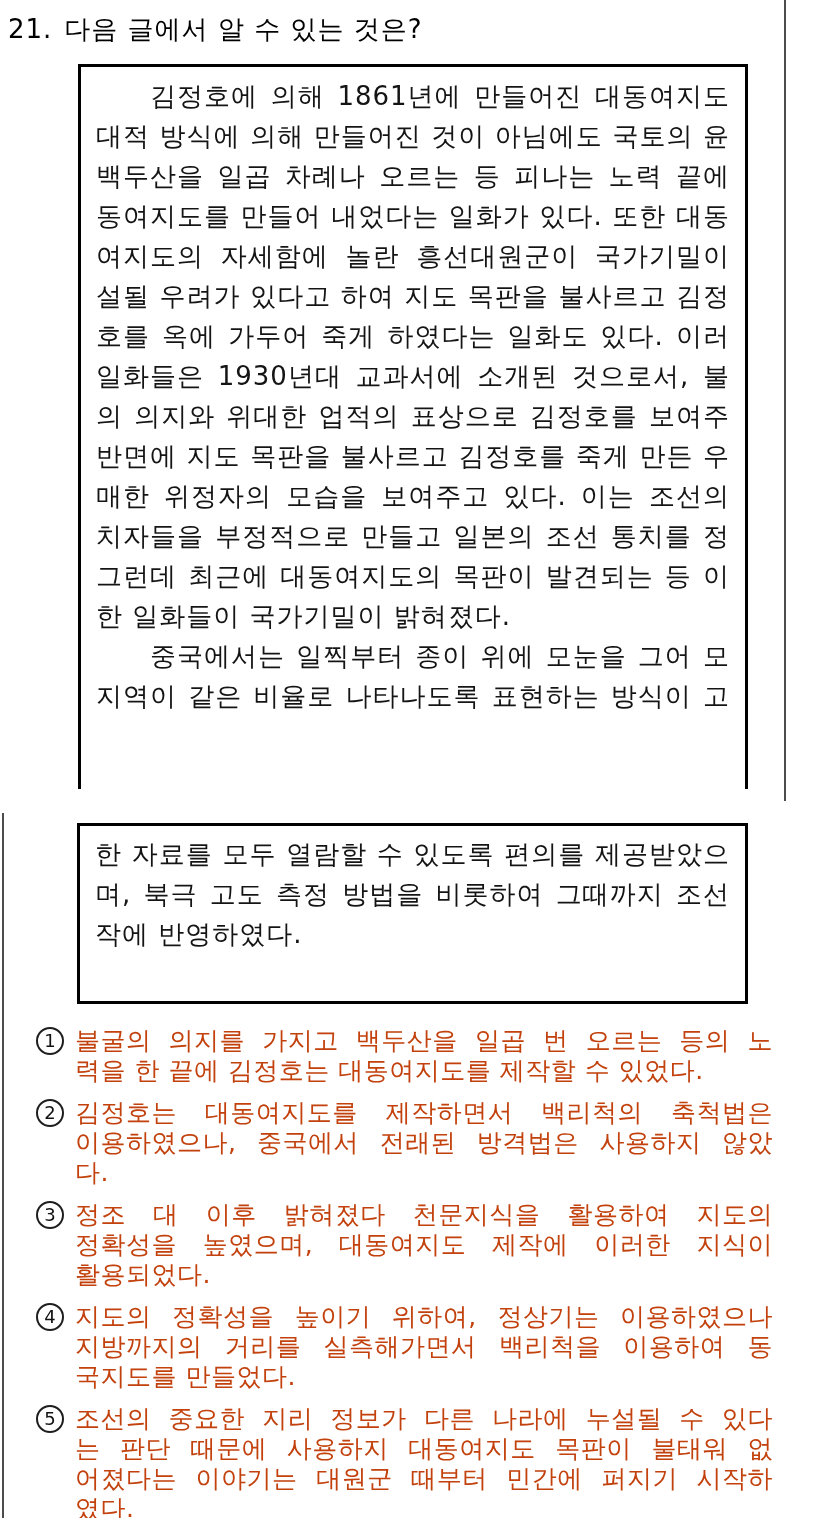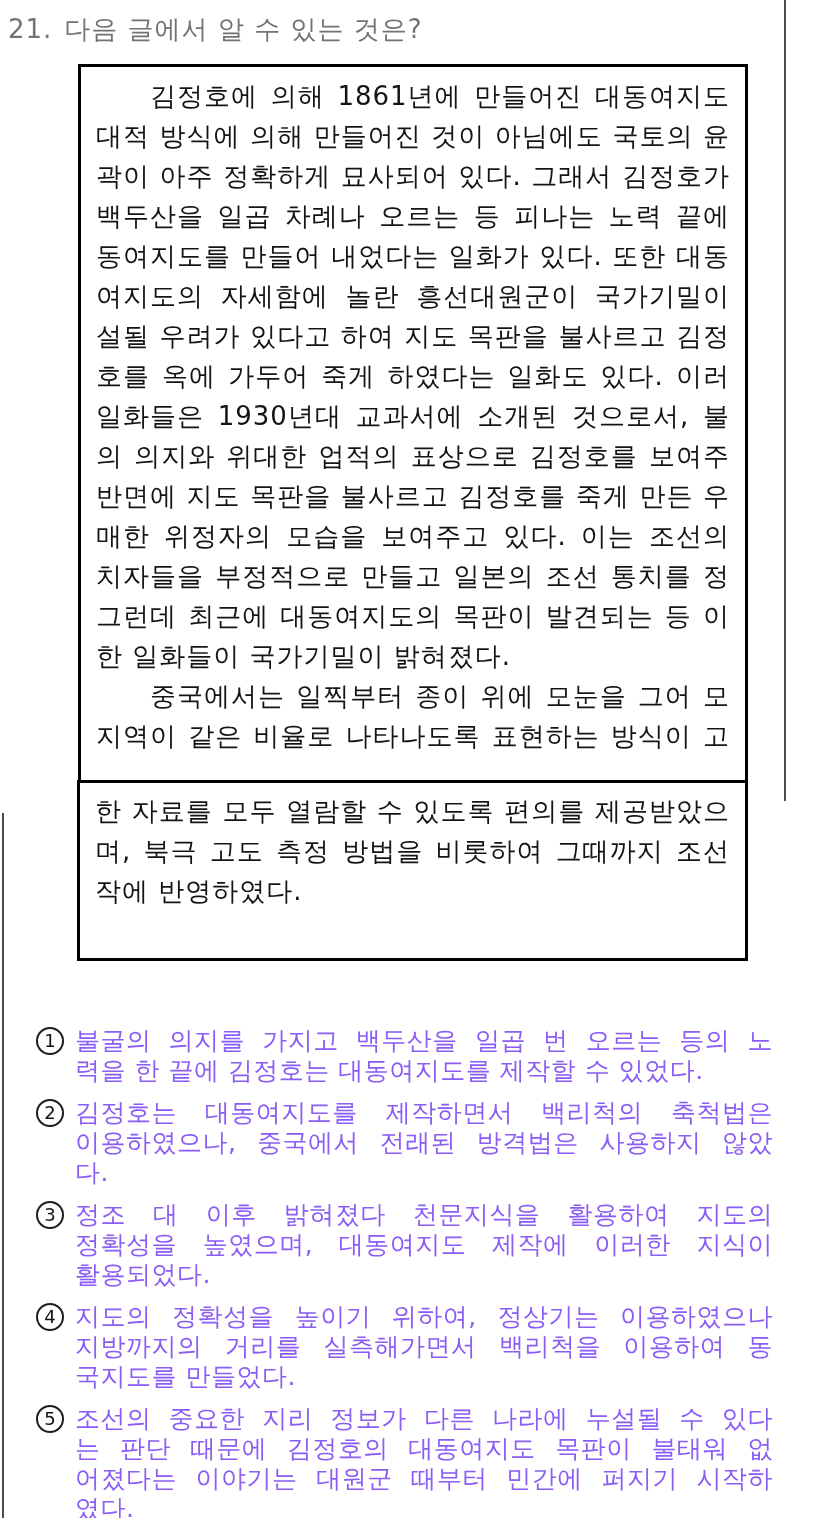--- a/index.html
+++ b/index.html
@@ -1,55 +1,54 @@
 <!DOCTYPE html>
 <html><head>
 <meta charset="utf-8">
 <style>
   html,body{margin:0;padding:0;background:#ffffff;}
   .page{position:relative;width:826px;height:1518px;overflow:hidden;background:#ffffff;
         font-family:"DejaVu Sans", sans-serif;color:#141414;}
   .divider-right{position:absolute;left:784px;top:0;width:2px;height:801px;background:#4c4c4c;}
   .divider-left{position:absolute;left:2px;top:813px;width:2px;height:705px;background:#4c4c4c;}
   .question{position:absolute;left:8px;top:12px;font-size:26px;letter-spacing:1px;
-            color:#737373;white-space:nowrap;}
+            color:#000000;white-space:nowrap;}
   .qnum{margin-right:12px;}
   .box{box-sizing:border-box;position:absolute;border:3px solid #000;background:#fff;}
   .box1{left:78px;top:64px;width:670px;height:725px;border-bottom:none;padding:9px 15px 0 15px;}
-  .box2{left:77px;top:780px;width:671px;height:181px;padding:8px 15px 0 15px;}
+  .box2{left:77px;top:823px;width:671px;height:181px;padding:8px 15px 0 15px;}
   .tline{height:40px;line-height:40px;font-size:26px;letter-spacing:1px;overflow:hidden;
          text-align:justify;text-align-last:justify;color:#141414;}
   .tline.left{text-align-last:left;}
   .tline.indent{text-indent:54px;}
   .choices{position:absolute;left:36px;top:1026px;width:737px;display:flex;
            flex-direction:column;gap:12px;}
   .choice{display:flex;align-items:flex-start;}
   .cnum{flex:0 0 auto;box-sizing:border-box;width:28px;height:28px;margin-top:1px;
         border:2px solid #1e1e1e;border-radius:50%;font-size:18px;line-height:24px;
         text-align:center;color:#111;}
   .ctext{flex:1;margin-left:11px;}
   .cline{height:30px;line-height:30px;font-size:25px;letter-spacing:0.5px;overflow:hidden;
-         text-align:justify;text-align-last:justify;color:#8b5cf6;}
+         text-align:justify;text-align-last:justify;color:#c2410c;}
   .cline.left{text-align-last:left;}
 </style>
 </head>
 <body>
 
 <div class="page">
   <div class="divider-right"></div>
   <div class="divider-left"></div>
 
   <div class="question">
     <span class="qnum">21.</span><span>다음 글에서 알 수 있는 것은?</span>
   </div>
 
   <div class="box box1">
       <div class="tline indent">김정호에 의해 1861년에 만들어진 대동여지도는 근</div>
       <div class="tline">대적 방식에 의해 만들어진 것이 아님에도 국토의 윤</div>
-      <div class="tline">곽이 아주 정확하게 묘사되어 있다. 그래서 김정호가</div>
       <div class="tline">백두산을 일곱 차례나 오르는 등 피나는 노력 끝에 대</div>
       <div class="tline">동여지도를 만들어 내었다는 일화가 있다. 또한 대동</div>
       <div class="tline">여지도의 자세함에 놀란 흥선대원군이 국가기밀이 누</div>
       <div class="tline">설될 우려가 있다고 하여 지도 목판을 불사르고 김정</div>
       <div class="tline">호를 옥에 가두어 죽게 하였다는 일화도 있다. 이러한</div>
       <div class="tline">일화들은 1930년대 교과서에 소개된 것으로서, 불굴</div>
       <div class="tline">의 의지와 위대한 업적의 표상으로 김정호를 보여주는</div>
       <div class="tline">반면에 지도 목판을 불사르고 김정호를 죽게 만든 우</div>
       <div class="tline">매한 위정자의 모습을 보여주고 있다. 이는 조선의 통</div>
       <div class="tline">치자들을 부정적으로 만들고 일본의 조선 통치를 정당</div>
@@ -94,19 +93,19 @@
         <div class="ctext">
           <div class="cline">지도의 정확성을 높이기 위하여, 정상기는 이용하였으나</div>
           <div class="cline">지방까지의 거리를 실측해가면서 백리척을 이용하여 동</div>
           <div class="cline left">국지도를 만들었다.</div>
         </div>
       </div>
       <div class="choice">
         <div class="cnum">5</div>
         <div class="ctext">
           <div class="cline">조선의 중요한 지리 정보가 다른 나라에 누설될 수 있다</div>
-          <div class="cline">는 판단 때문에 김정호의 대동여지도 목판이 불태워 없</div>
+          <div class="cline">는 판단 때문에 사용하지 대동여지도 목판이 불태워 없</div>
           <div class="cline">어졌다는 이야기는 대원군 때부터 민간에 퍼지기 시작하</div>
           <div class="cline left">였다.</div>
         </div>
       </div>
     </div>
 </div>
 
 </body></html>

